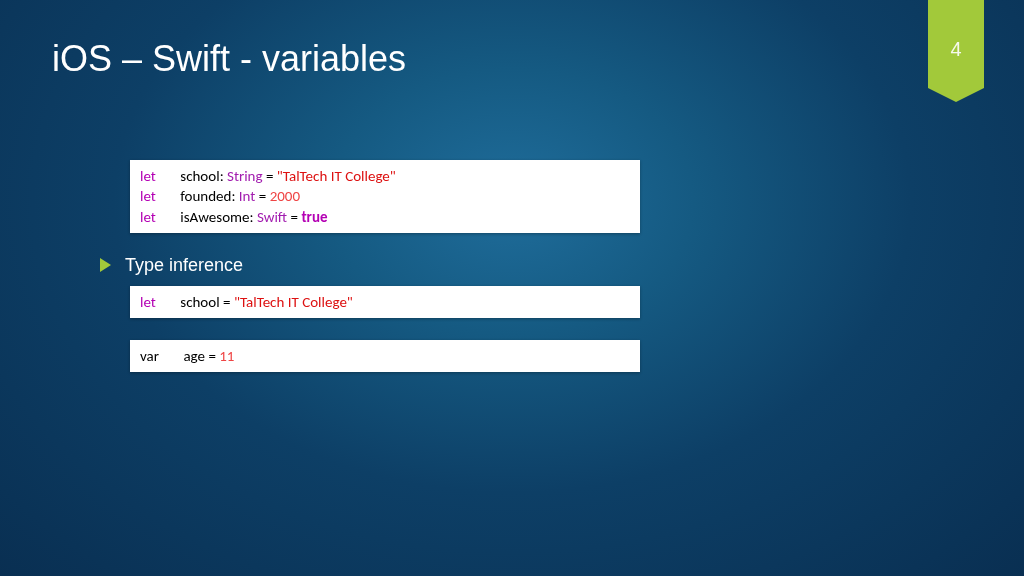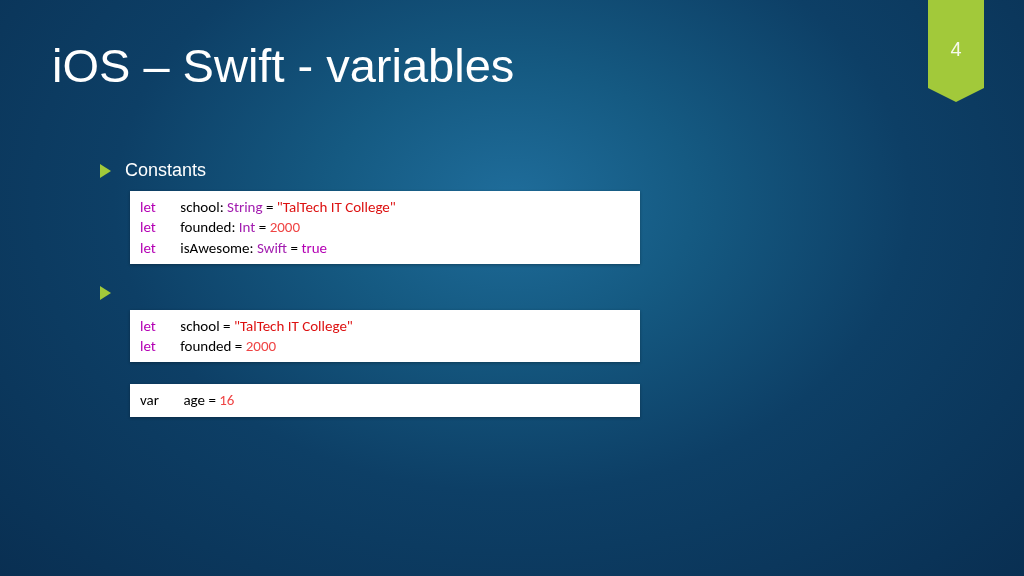--- a/index.html
+++ b/index.html
@@ -11,74 +11,68 @@
   }
   .page-tab {
     position: absolute; top: 0; right: 40px; width: 56px; height: 88px;
     background: #a2c93a; display: flex; align-items: center; justify-content: center;
   }
   .page-tab::after {
     content:""; position:absolute; bottom:-14px; left:0; width:0; height:0;
     border-left:28px solid transparent; border-right:28px solid transparent; border-top:14px solid #a2c93a;
   }
   .page-num { font-size: 20px; font-weight: 300; color: #fff; opacity: 0.9; margin-top: 10px;}
-  .title { position: absolute; left: 52px; top: 38px; font-size: 47px; font-weight: 300; }
+  .title { position: absolute; left: 52px; top: 38px; font-size: 36px; font-weight: 300; }
   .content { position: absolute; left: 100px; top: 160px; width: 540px; }
   .bullet { display: flex; align-items: center; gap: 14px; margin-bottom: 10px; font-size: 18px; font-weight: 300; }
   .tri { width:0; height:0; border-top:7px solid transparent; border-bottom:7px solid transparent; border-left:11px solid #a2c93a; }
   .codebox { background:#fff; color:#000; font-family: Calibri, Arial, sans-serif; font-size: 15px;
              padding: 6px 10px; margin: 0 0 22px 30px; box-shadow: 0 1px 3px rgba(0,0,0,0.3); line-height: 1.35; }
   .kw-let   { color: #b400b4; text-align: center; }  
   .kw-var   { color: #000000; }
   .ident    { color: #000; margin-left: 21px; }
   .type     { color: #a21caf; }  
   .str      { color: #d11; }     
   .num      { color: #ef4444; }  
-  .bool     { color: #b400b4; }  
+  .bool     { color: #b400b4; font-weight: bold; }  
 </style>
 </head>
 <body>
 <div class="slide">
 
   <div class="page-tab">
     <span class="page-num">4</span>
   </div>
 
   <h1 class="title">iOS – Swift - variables</h1>
 
   <div class="content">
 
-    <div class="bullet">
-      <span class="tri"></span>
-      <span>Constants</span>
-    </div>
     <div class="codebox">
       <div>
         <span class="kw-let">let</span> <span class="ident">school</span>: <span class="type">String</span> = <span class="str">"TalTech IT College"</span>
       </div>
       <div>
         <span class="kw-let">let</span> <span class="ident">founded</span>: <span class="type">Int</span> = <span class="num">2000</span>
       </div>
       <div>
         <span class="kw-let">let</span> <span class="ident">isAwesome</span>: <span class="type">Swift</span> = <span class="bool">true</span>
       </div>
     </div>
 
     <div class="bullet">
       <span class="tri"></span>
+      <span>Type inference</span>
     </div>
     <div class="codebox">
       <div>
         <span class="kw-let">let</span> <span class="ident">school</span> = <span class="str">"TalTech IT College"</span>
       </div>
-      <div>
-        <span class="kw-let">let</span> <span class="ident">founded</span> = <span class="num">2000</span>
-      </div>
     </div>
 
     <div class="codebox" style="margin-bottom:0;">
       <div>
-        <span class="kw-var">var</span> <span class="ident">age</span> = <span class="num">16</span>
+        <span class="kw-var">var</span> <span class="ident">age</span> = <span class="num">11</span>
       </div>
     </div>
 
   </div>
 </div>
 
 </body></html>

